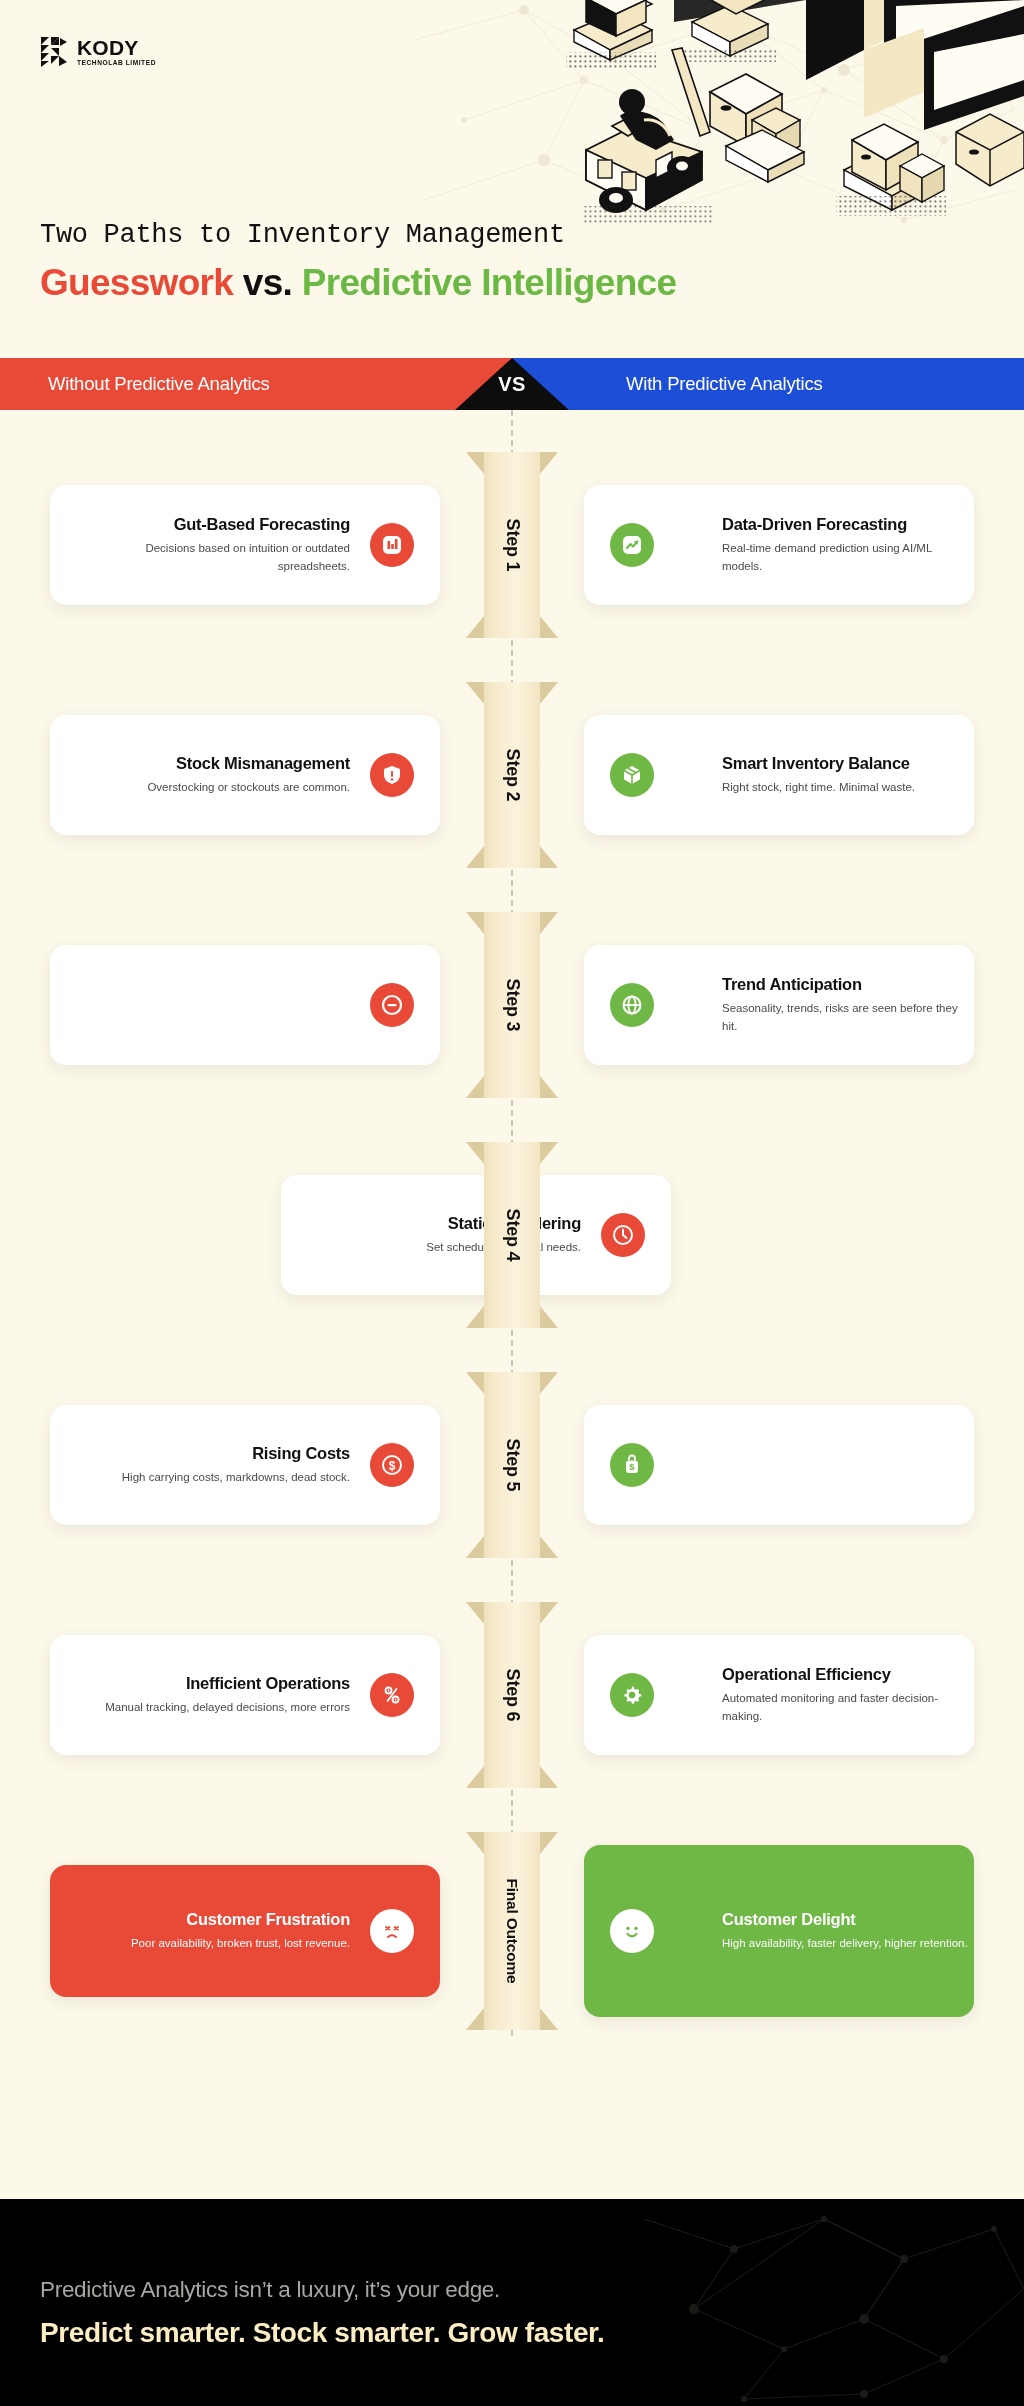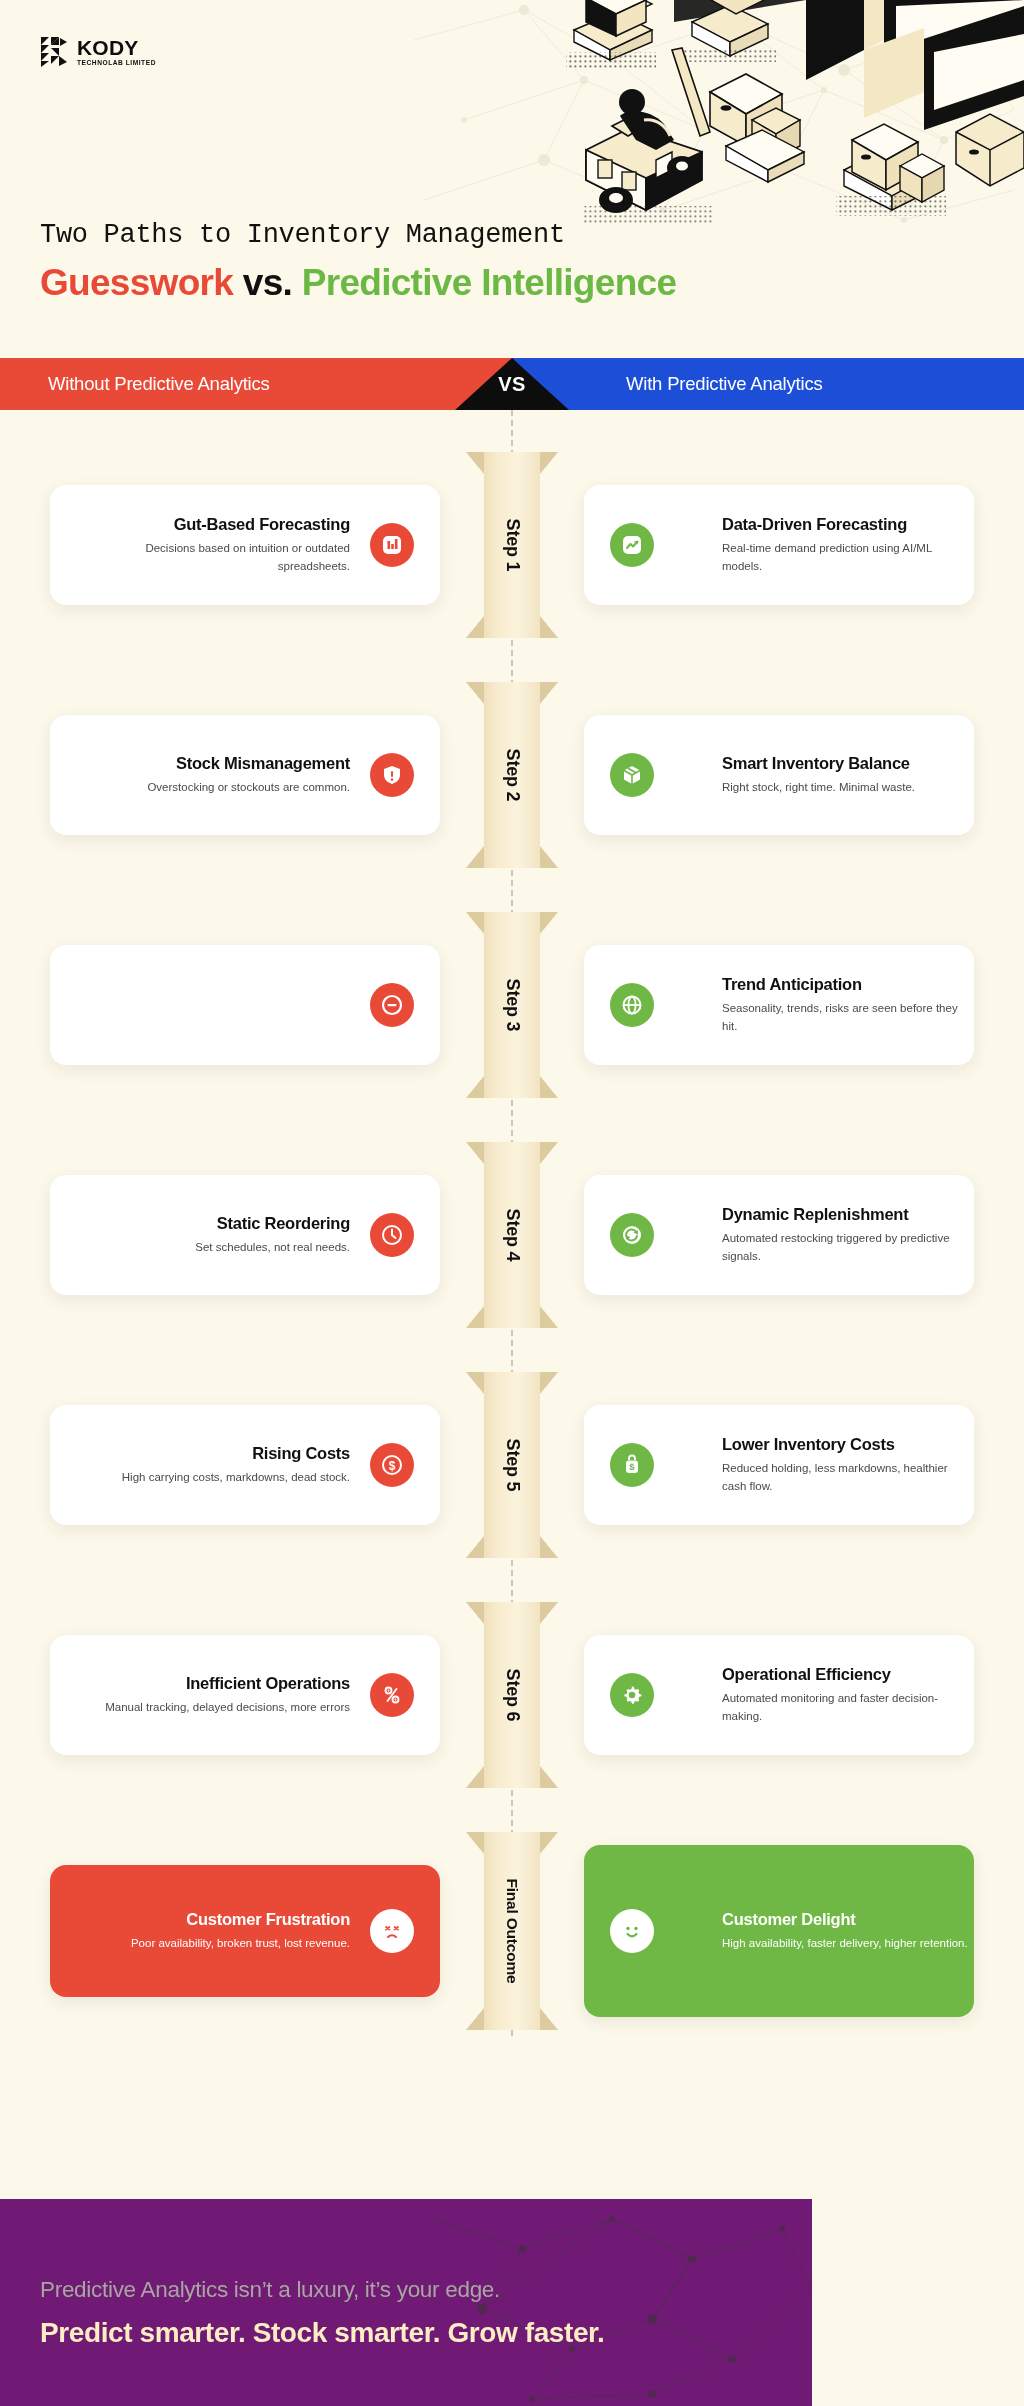--- a/index.html
+++ b/index.html
@@ -125,22 +125,22 @@
     transform: translate(-50%,-50%) rotate(90deg);
     font-size: 18px; font-weight: bold; color: #111; white-space: nowrap;
     letter-spacing: -.2px;
   }
   .ribbon-label.two-line {
     font-size: 15.5px; line-height: 1.12; text-align: center; white-space: normal; width: 120px;
   }
 
   
   .footer {
-    position: absolute; left: 0; bottom: 0; width: 812px; height: 207px;
-    background: #701a75; overflow: hidden; margin-top: 36px;
+    position: absolute; left: 0; bottom: 0; width: 1024px; height: 207px;
+    background: #000000; overflow: hidden; margin-top: 36px;
   }
   .footer-net { position: absolute; right: 0; bottom: 0; width: 420px; height: 207px; opacity: .5; }
   .f-line1 {
     position: absolute; left: 40px; top: 78px; font-size: 22.5px; color: #A8A6A1; letter-spacing: -.3px;
   }
   .f-line2 {
     position: absolute; left: 40px; top: 118px; font-size: 28px; font-weight: bold;
     color: #FCEDC3; letter-spacing: -.4px;
   }
 </style>
@@ -450,34 +450,20 @@
       </div>
     </div>
     <div class="ribbon">
       <div class="ribbon-fold f-tl"></div>
         <div class="ribbon-fold f-tr"></div>
       <div class="ribbon-fold f-bl"></div>
         <div class="ribbon-fold f-br"></div>
       <div class="ribbon-body"></div>
       <div class="ribbon-label">Step 4</div>
     </div>
-    <div class="card right">
-      <div class="ico grn">
-        <svg width="26" height="26" viewBox="0 0 26 26">
-            <circle cx="13" cy="13" r="9" fill="#fff"></circle>
-            <path d="M17.5 10.5 A5.5 5.5 0 1 0 18 14" fill="none" stroke="#6FB845" stroke-width="2" stroke-linecap="round"></path>
-            <polygon points="18.8,8 14.4,10.6 19,12.4" fill="#6FB845"></polygon>
-            <polygon points="7.4,17.6 11.6,15.2 7,13.4" fill="#6FB845"></polygon>
-          </svg>
-      </div>
-      <div class="ctext">
-        <div class="ctitle">Dynamic Replenishment</div>
-        <div class="cdesc">Automated restocking triggered by predictive signals.</div>
-      </div>
-    </div>
   </div>
 
   <div class="row">
     <div class="card left">
       <div class="ctext">
         <div class="ctitle">Rising Costs</div>
         <div class="cdesc">High carrying costs, markdowns, dead stock.</div>
       </div>
       <div class="ico red">
         <svg width="26" height="26" viewBox="0 0 26 26">
@@ -494,24 +480,20 @@
       <div class="ribbon-body"></div>
       <div class="ribbon-label">Step 5</div>
     </div>
     <div class="card right">
       <div class="ico grn">
         <svg width="26" height="26" viewBox="0 0 26 26">
             <path d="M10 8 V6.5 A3 3 0 0 1 16 6.5 V8" fill="none" stroke="#fff" stroke-width="1.8"></path>
             <rect x="7" y="8.5" width="12" height="12.5" rx="3" fill="#fff"></rect>
             <text x="13" y="18" text-anchor="middle" font-size="9.5" font-weight="bold" fill="#6FB845" font-family="Liberation Sans, sans-serif">$</text>
           </svg>
-      </div>
-      <div class="ctext">
-        <div class="ctitle">Lower Inventory Costs</div>
-        <div class="cdesc">Reduced holding, less markdowns, healthier cash flow.</div>
       </div>
     </div>
   </div>
 
   <div class="row">
     <div class="card left">
       <div class="ctext">
         <div class="ctitle">Inefficient Operations</div>
         <div class="cdesc">Manual tracking, delayed decisions, more errors</div>
       </div>

